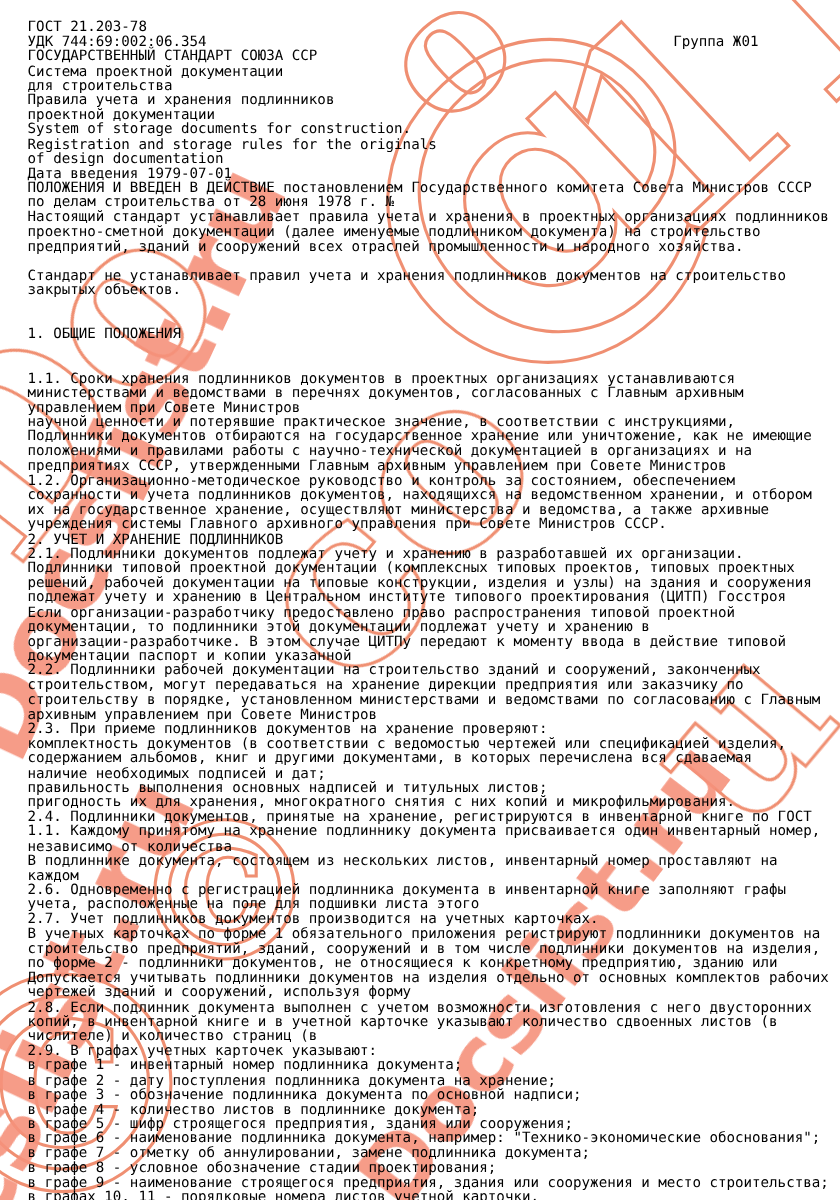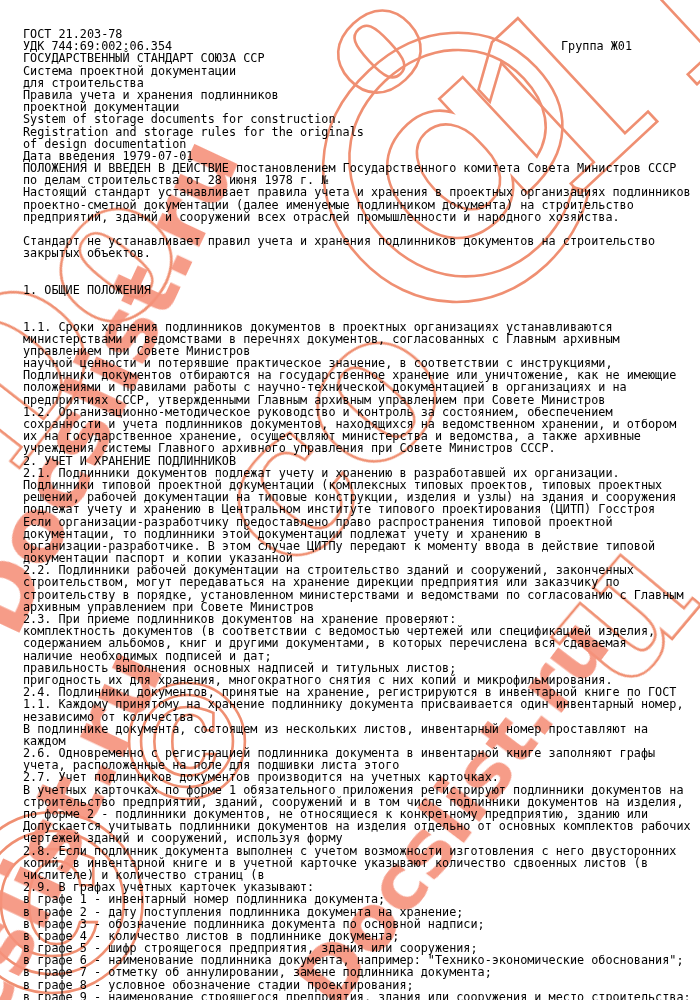--- a/index.html
+++ b/index.html
@@ -7,21 +7,21 @@
     width:700px;height:1000px;overflow:hidden;position:relative;
     background:#ffffff;
     font-family:"DejaVu Sans Mono","Liberation Mono",monospace;
   }
   .watermark-layer{
     position:absolute;left:0;top:0;width:700px;height:1000px;
     z-index:1;pointer-events:none;
   }
   .doc{
     position:absolute;left:0;top:0;width:700px;height:1000px;
-    z-index:2;padding:28px 0 0 23px;box-sizing:border-box;
+    z-index:2;padding:16px 0 0 23px;box-sizing:border-box;
   }
   .line{
     font-size:11.8px;line-height:12.2px;height:12.2px;
     white-space:pre;color:#000;position:relative;
   }
   .right-label{position:absolute;left:538px;top:0;}
   .wm-fill{font-family:"DejaVu Sans","Liberation Sans",sans-serif;font-weight:bold;}
   .wm-stroke{font-family:"DejaVu Serif","Liberation Serif",serif;font-weight:bold;}
 </style>
 </head>

